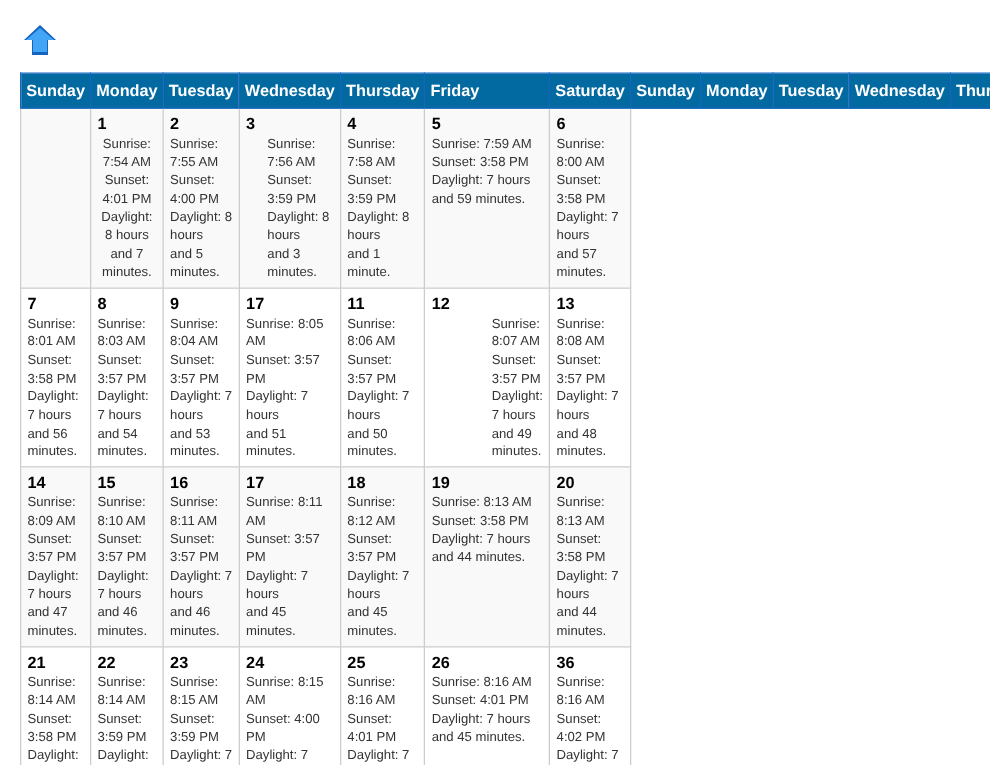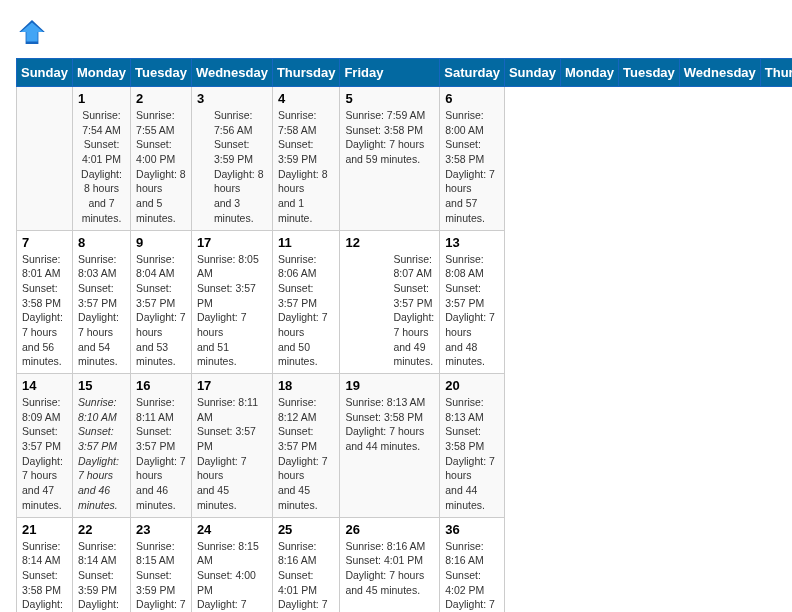--- a/index.html
+++ b/index.html
@@ -225,21 +225,21 @@
       <tr>
         <td>
           <span class="day-number">14</span>
           <div class="cell-info" style="white-space: pre-line;">Sunrise: 8:09 AM
 Sunset: 3:57 PM
 Daylight: 7 hours
 and 47 minutes.</div>
         </td>
         <td>
           <span class="day-number">15</span>
-          <div class="cell-info" style="white-space: pre-line; font-style: italic;">Sunrise: 8:10 AM
+          <div class="cell-info" style="white-space: pre-line;">Sunrise: 8:10 AM
 Sunset: 3:57 PM
 Daylight: 7 hours
 and 46 minutes.</div>
         </td>
         <td>
           <span class="day-number">16</span>
           <div class="cell-info" style="white-space: pre-line;">Sunrise: 8:11 AM
 Sunset: 3:57 PM
 Daylight: 7 hours
 and 46 minutes.</div>

